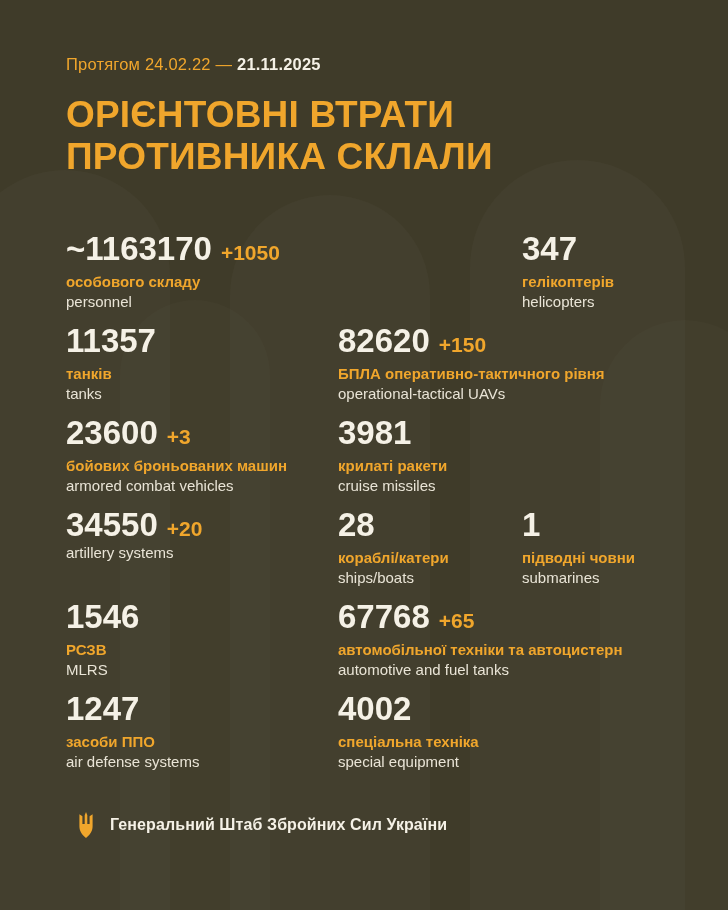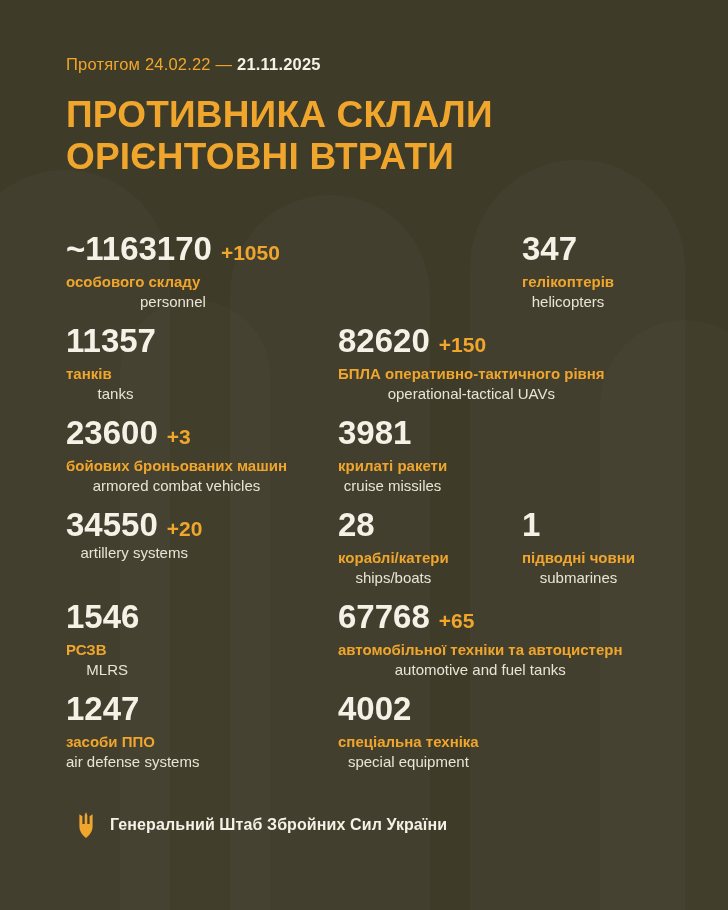--- a/index.html
+++ b/index.html
@@ -108,21 +108,20 @@
     line-height: 1.2;
     white-space: nowrap;
   }
   .label-en {
     margin-top: 2px;
     color: #e9e4d6;
     font-size: 15px;
     font-weight: 400;
     line-height: 1.2;
     white-space: nowrap;
-    text-align: center;
   }
 
   
   .footer {
     margin-top: 36px;
     display: flex;
     align-items: center;
     gap: 14px;
     padding-left: 10px;
   }
@@ -153,22 +152,22 @@
 
   <div class="content">
 
     <div class="period">
       <span class="period-label">Протягом 24.02.22</span>
       <span class="dash">—</span>
       <span class="period-date">21.11.2025</span>
     </div>
 
     <h1 class="title">
+      <span class="line">ОРІЄНТОВНІ ВТРАТИ</span>
       <span class="line">ПРОТИВНИКА СКЛАЛИ</span>
-      <span class="line">ОРІЄНТОВНІ ВТРАТИ</span>
     </h1>
 
     <div class="stats">
 
       <div class="row">
         <div class="cell col1">
           <div class="num-line">
             <span class="value">~1163170</span>
             <span class="delta">+1050</span>
           </div>

